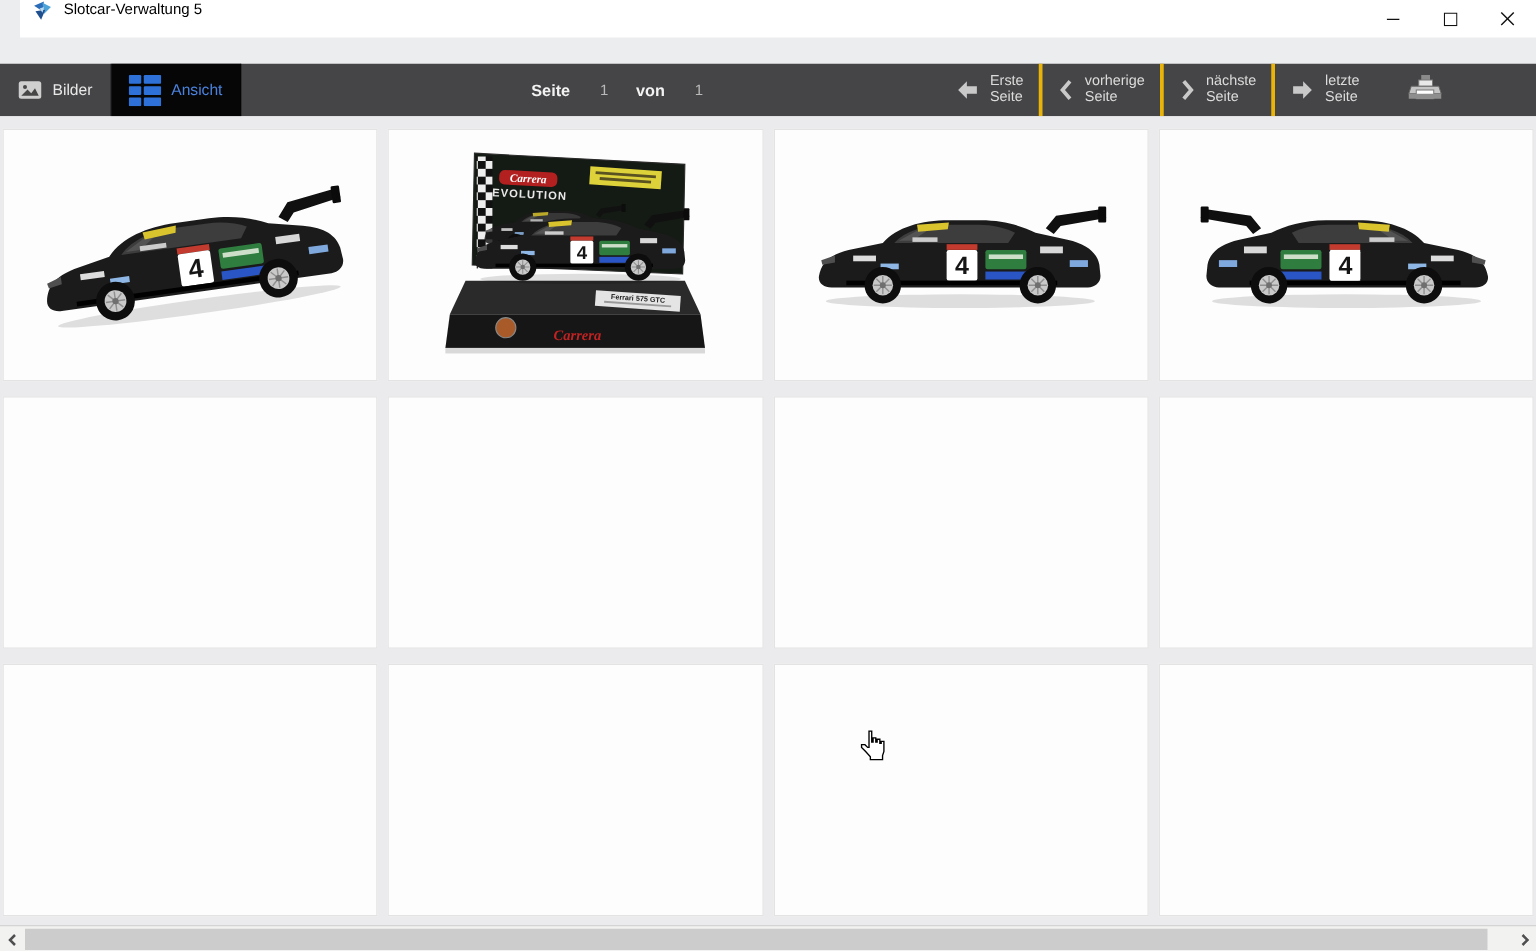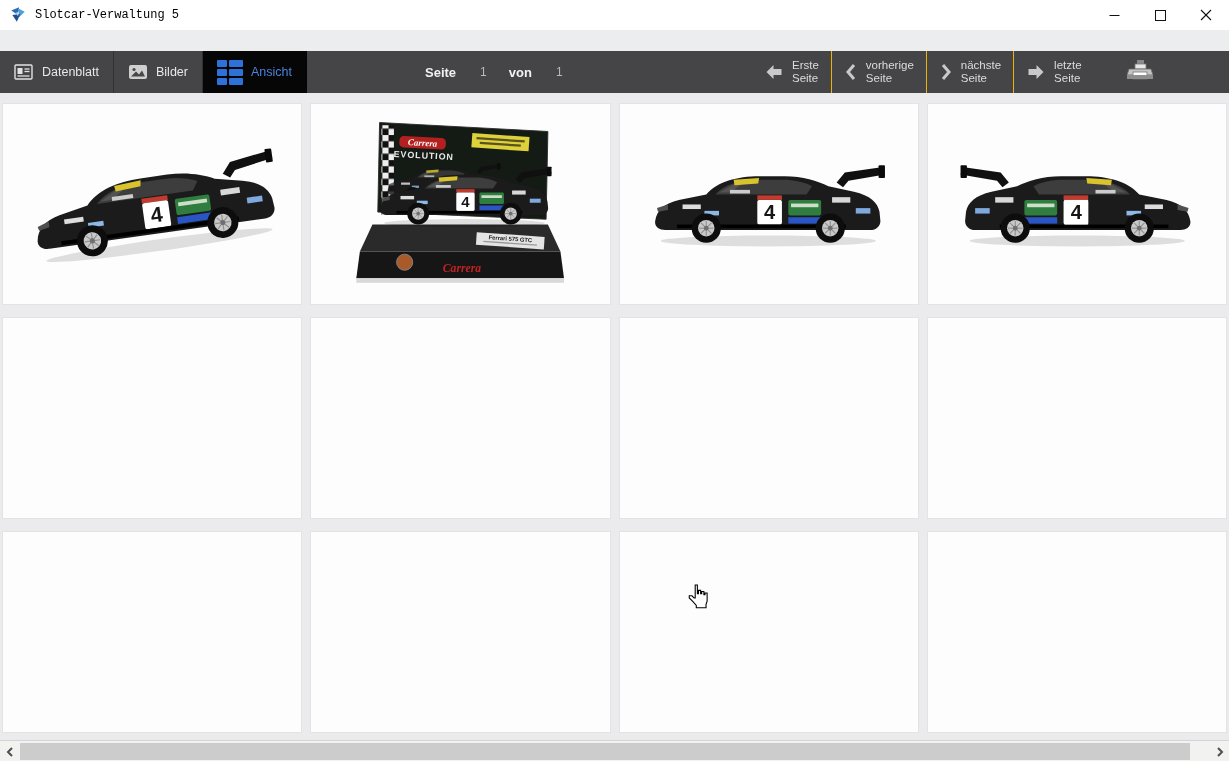--- a/index.html
+++ b/index.html
@@ -2,41 +2,41 @@
 <html><head>
 <meta charset="utf-8">
 <style>
   html,body{margin:0;padding:0;background:#888;}
   .window{
     position:relative;width:1229px;height:761px;background:#ecedee;
     font-family:"Liberation Sans",sans-serif;overflow:hidden;
     outline:1px solid #707070;
   }
   
-  .titlebar{position:absolute;top:0;left:0;right:0;height:30px;background:#ffffff;display:flex;align-items:center;font-family:Liberation Mono, monospace;}
+  .titlebar{position:absolute;top:0;left:16px;right:0;height:30px;background:#ffffff;display:flex;}
   .app-icon{width:18px;height:18px;margin:0 8px 0 9px;flex:0 0 auto;}
   .title-text{font-size:12px;color:#000;}
   .win-controls{position:absolute;right:0;top:0;height:30px;display:flex;}
   .win-btn{width:46px;height:30px;display:flex;align-items:center;justify-content:center;}
   
   .menubar{position:absolute;top:30px;left:0;right:0;height:21px;background:#ffffff;display:flex;align-items:center;padding-left:8px;}
   .menu-item{font-size:12px;color:#111;padding:2px 7px;cursor:default;}
   
   .toolbar{position:absolute;top:51px;left:0;right:0;height:42px;background:#454547;color:#ededed;}
   .views{position:absolute;left:0;top:0;height:42px;display:flex;}
   .view-btn{display:flex;align-items:center;gap:8px;padding:0 14px;height:42px;border-right:1px solid rgba(0,0,0,0.28);}
   .view-btn .vlabel{font-size:12.5px;color:#e8e8e8;}
   .view-btn.active{background:#060606;}
   .view-btn.active .vlabel{color:#4a82dd;}
   .pager{position:absolute;left:425px;top:0;height:42px;display:flex;align-items:center;gap:0;}
   .pager .plabel{font-size:13px;font-weight:bold;color:#f2f2f2;}
   .pager .pnum{font-size:12px;color:#b9b9b9;margin:0 22px 0 24px;}
   .navgroup{position:absolute;left:752px;top:0;height:42px;display:flex;}
   .nav-btn{display:flex;align-items:center;gap:8px;padding:0 12px;height:42px;}
-  .nav-btn + .nav-btn{border-left:1px solid #eab308;}
+  .nav-btn + .nav-btn{border-left:3px solid #eab308;}
   .nav-label{font-size:11.5px;line-height:13px;color:#dcdcdc;}
   .print-btn{position:absolute;left:1118px;top:0;width:44px;height:42px;display:flex;align-items:center;justify-content:center;}
   
   .gallery{
     position:absolute;top:93px;left:0;right:0;bottom:20px;background:#ebebed;
     padding:10px 2px 0 2px;display:grid;grid-template-columns:repeat(4,1fr);
     grid-auto-rows:202px;gap:12px 8px;overflow:hidden;
   }
   .cell{background:#fdfdfe;border:1px solid #e3e3e4;display:flex;align-items:center;justify-content:center;overflow:hidden;}
   .cell svg{width:96%;height:94%;}
@@ -134,30 +134,20 @@
             <line x1="11" y1="1" x2="1" y2="11" stroke="#111" stroke-width="1.1"></line>
           </svg>
       </div>
     </div>
   </div>
 
 
   <div class="toolbar">
     <div class="views">
       <div class="view-btn">
-        <svg width="20" height="17" viewBox="0 0 20 17">
-          <rect x="1" y="1" width="17" height="14" rx="1" fill="none" stroke="#e2e2e2" stroke-width="1.4"></rect>
-          <rect x="3.5" y="4" width="5" height="6" fill="#e2e2e2"></rect>
-          <line x1="10.5" y1="5" x2="15.5" y2="5" stroke="#e2e2e2" stroke-width="1.3"></line>
-          <line x1="10.5" y1="7.5" x2="15.5" y2="7.5" stroke="#e2e2e2" stroke-width="1.3"></line>
-          <line x1="3.5" y1="12" x2="15.5" y2="12" stroke="#e2e2e2" stroke-width="1.3"></line>
-        </svg>
-        <span class="vlabel">Datenblatt</span>
-      </div>
-      <div class="view-btn">
         <svg width="20" height="16" viewBox="0 0 20 16">
           <rect x="1" y="1" width="18" height="14" rx="2" fill="#cfcfcf"></rect>
           <circle cx="6" cy="5.5" r="1.6" fill="#474747"></circle>
           <path d="M3,12.5 L8,7.5 L11,10.5 L14,6.5 L17,12.5 Z" fill="#474747"></path>
         </svg>
         <span class="vlabel">Bilder</span>
       </div>
       <div class="view-btn active">
         <svg width="26" height="25" viewBox="0 0 26 25">
           <g fill="#2e72d9">

